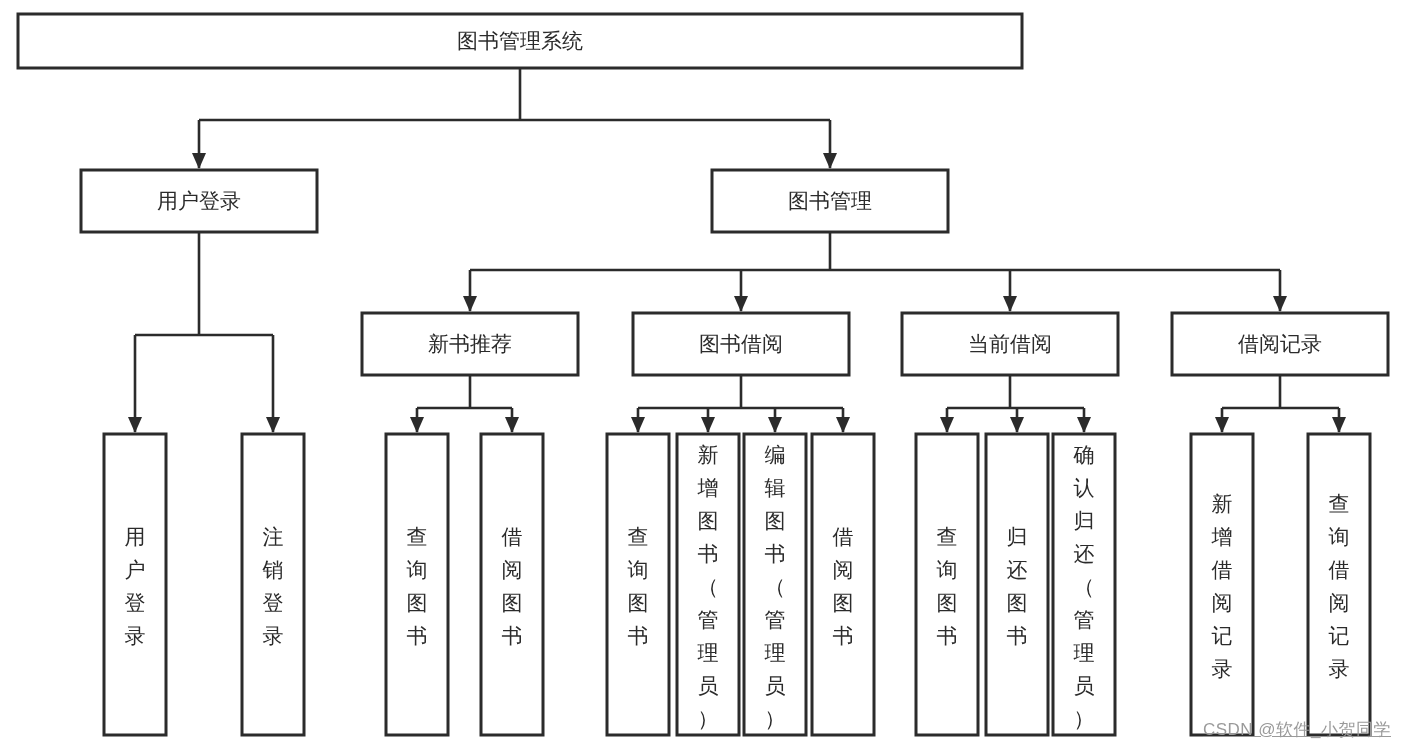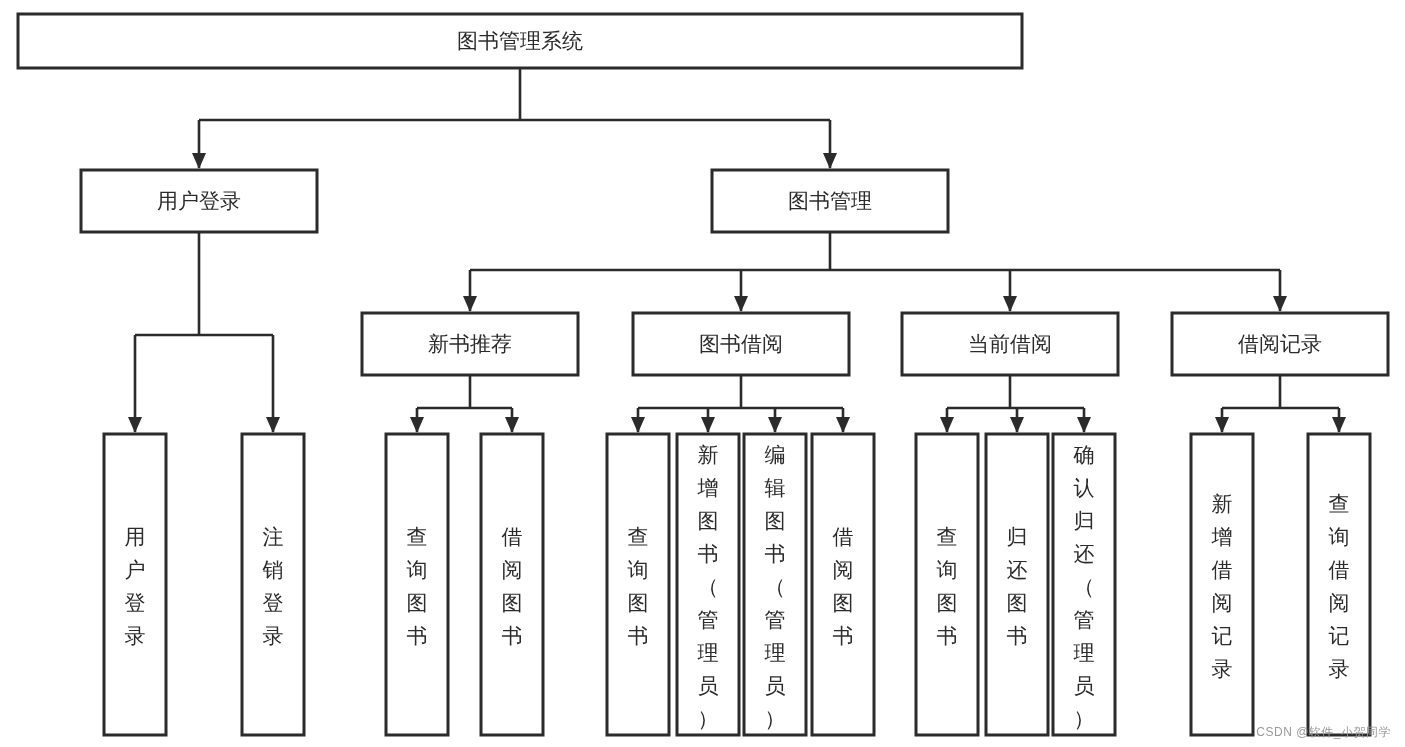--- a/index.html
+++ b/index.html
@@ -54,25 +54,26 @@
   }
   .arrow-head {
     fill: #2b2b2b;
     stroke: none;
   }
   .watermark {
     position: absolute;
     right: 14px;
     bottom: 6px;
     font-family: "Liberation Sans", "DejaVu Sans", sans-serif;
-    font-size: 12px;
+    font-size: 17px;
     color: #9a9a9a;
     letter-spacing: 0.5px;
     white-space: nowrap;
     user-select: none;
+    text-decoration: underline;
   }
 </style>
 </head>
 <body>
 
 <div id="diagram-root">
   <svg id="tree-svg" viewBox="0 0 1405 747" xmlns="http://www.w3.org/2000/svg">
     <g id="connector-layer">
         <line class="connector" x1="520" y1="68" x2="520" y2="120"></line>
         <line class="connector" x1="199" y1="120" x2="830" y2="120"></line>

